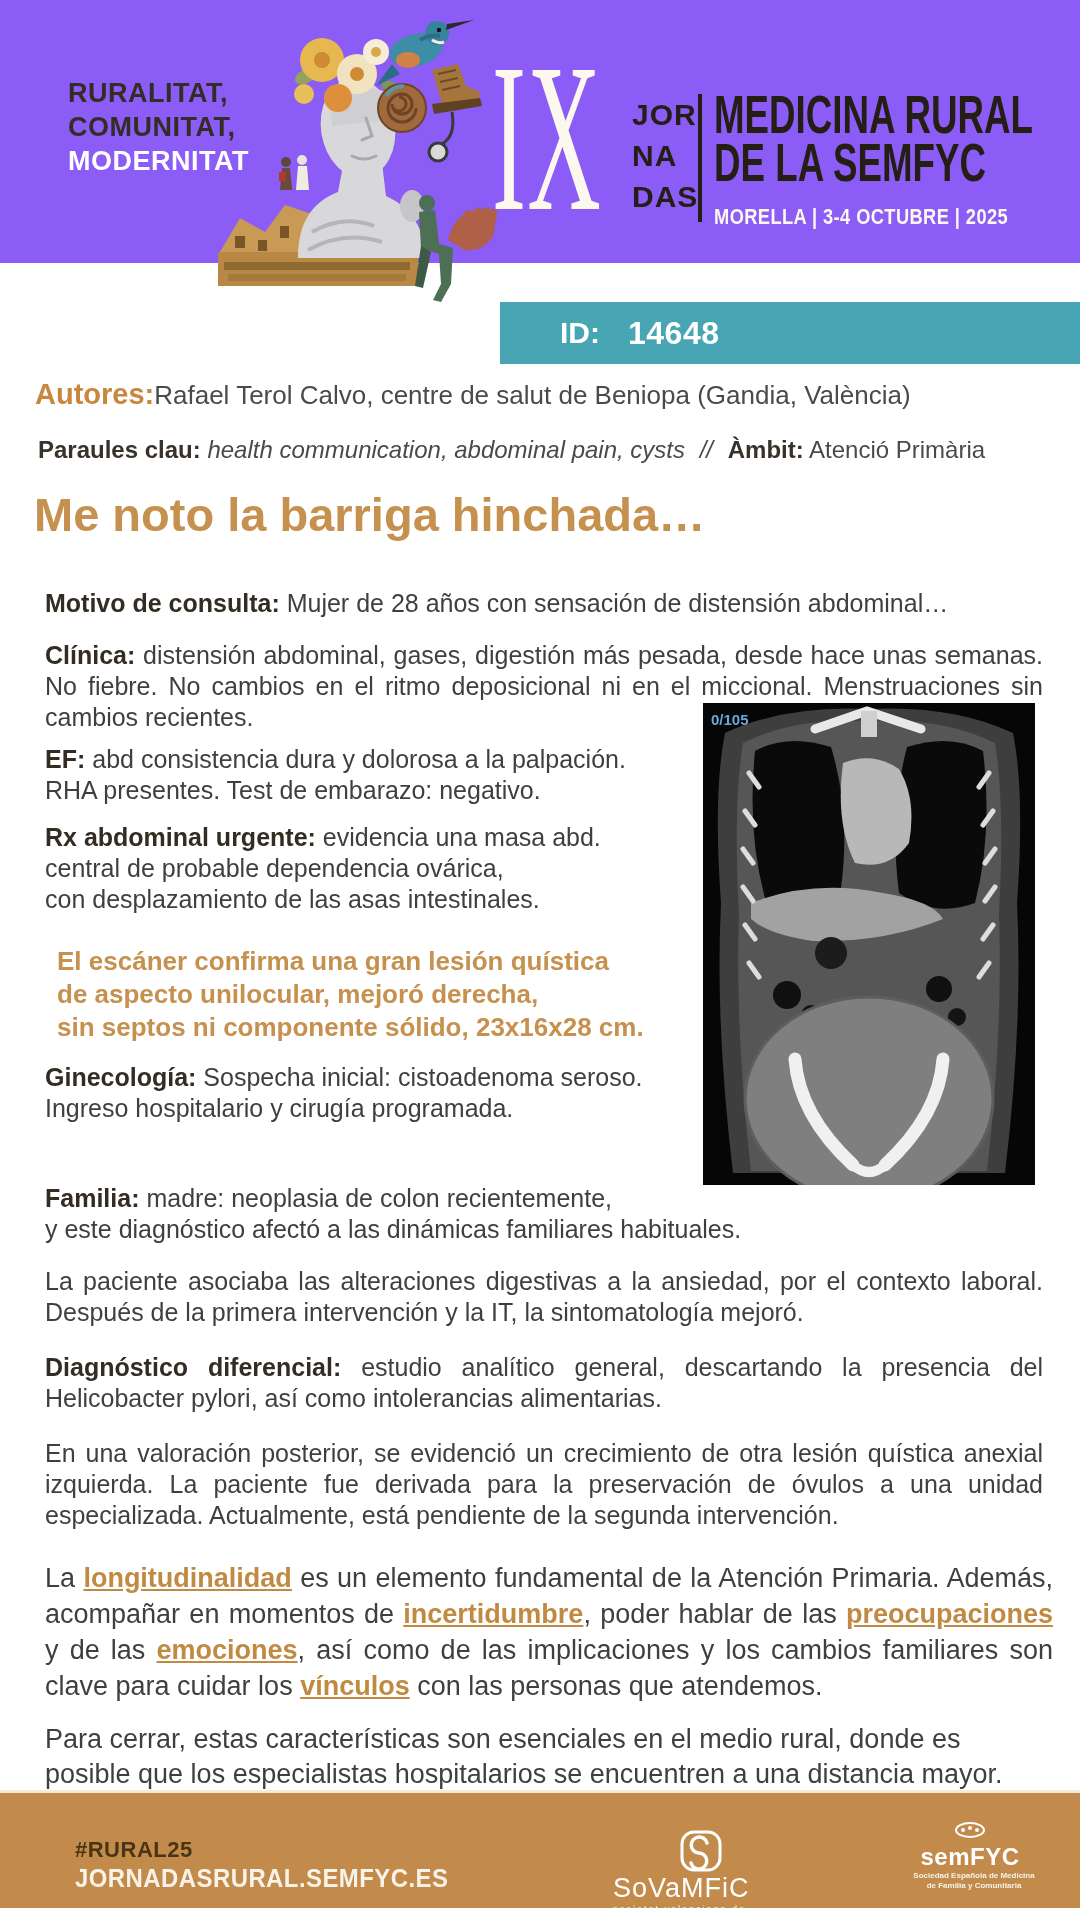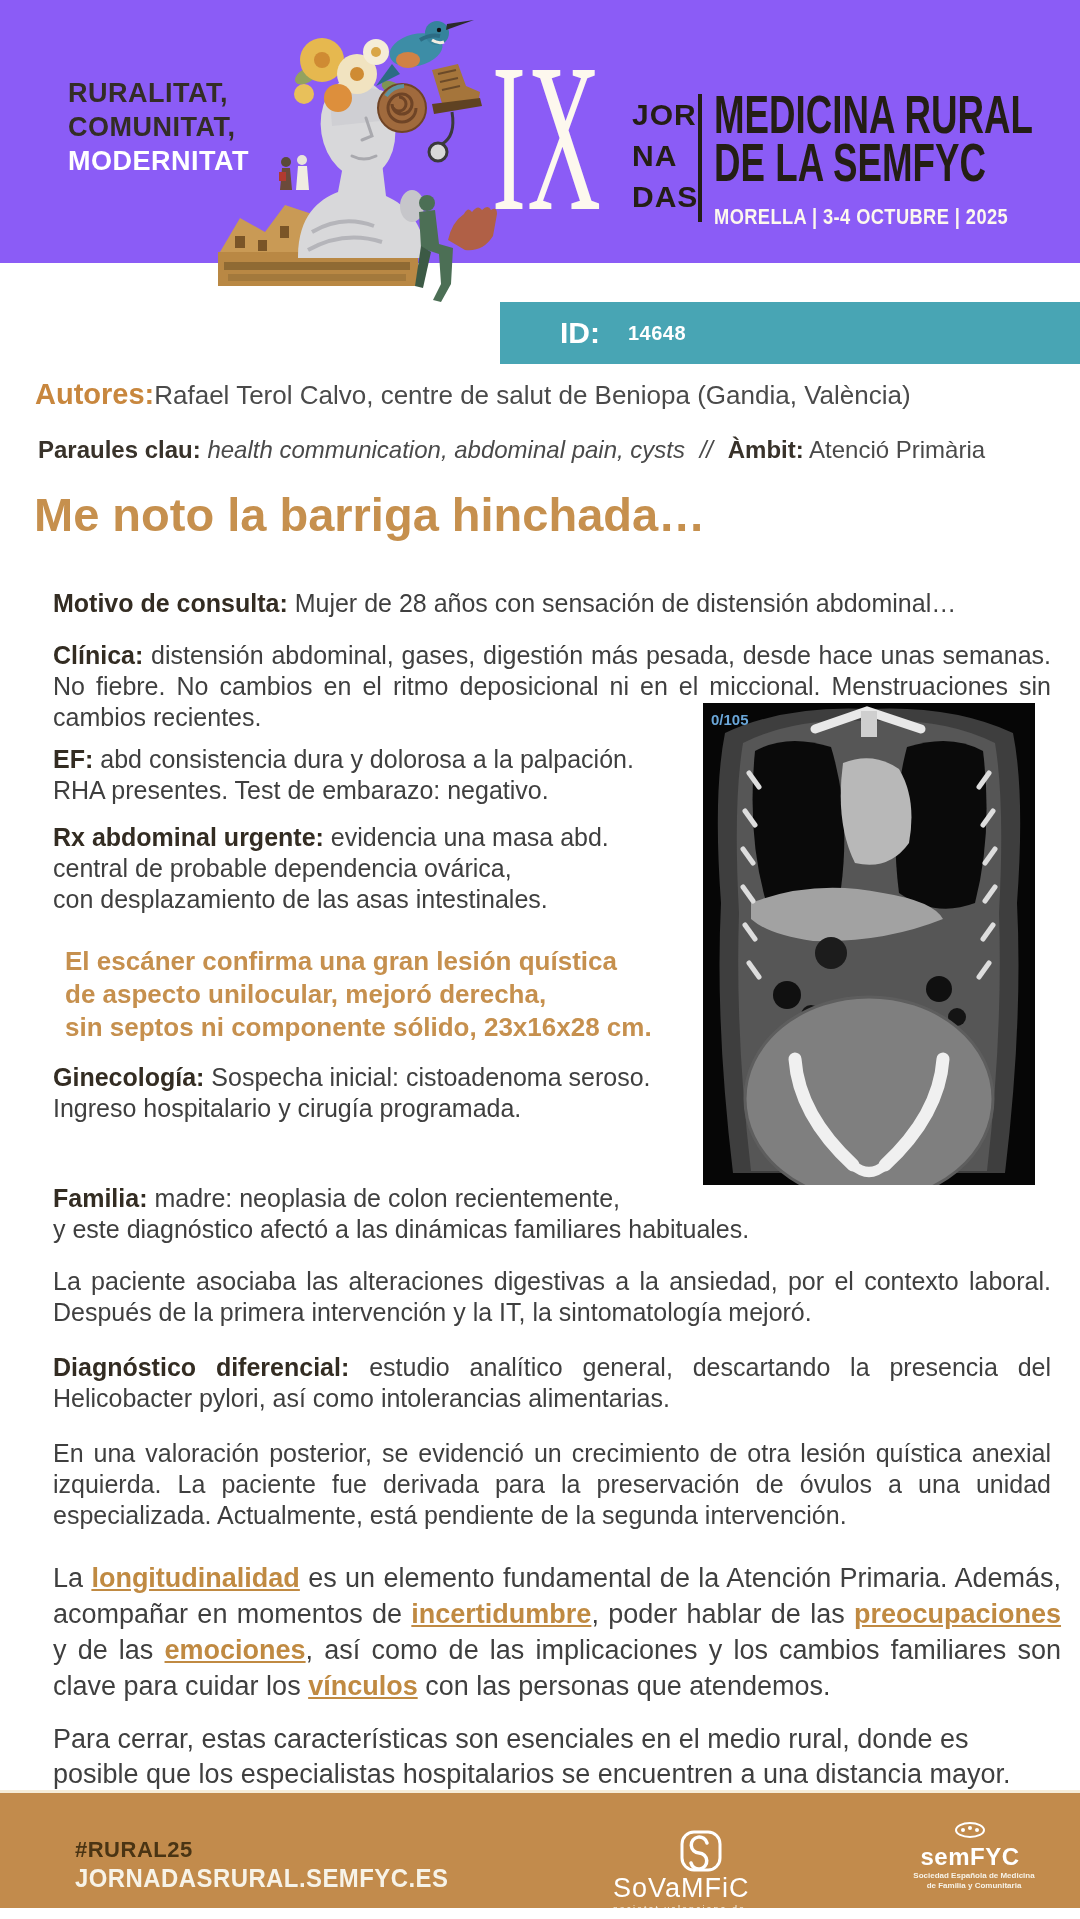--- a/index.html
+++ b/index.html
@@ -27,32 +27,32 @@
   .logo-subtitle{
     position:absolute;left:222px;top:146px;font-weight:bold;font-size:22px;color:#fdf8ee;
     transform:scaleX(0.83);transform-origin:left top;white-space:nowrap;letter-spacing:.5px;
   }
   
   .id-banner{
     position:absolute;left:500px;top:302px;width:580px;height:62px;background:#48a5b4;
     display:flex;align-items:center;color:#ffffff;font-weight:bold;padding-left:20px;
   }
   .id-banner .id-label{margin-left:40px;font-size:30px;}
-  .id-banner .id-value{margin-left:28px;font-size:20px;letter-spacing:.5px;}
+  .id-banner .id-value{margin-left:28px;font-size:32px;letter-spacing:.5px;}
   
   .autores-line{position:absolute;left:35px;top:378px;font-size:26px;color:#4a4a4a;}
   .autores-label{color:#c8873e;font-weight:bold;font-size:29px;}
   .paraules-line{position:absolute;left:38px;top:436px;font-size:24px;color:#4a4a4a;}
   .meta-bold{font-weight:bold;color:#38322a;}
   .italic{font-style:italic;}
   .sep{font-style:italic;color:#4a4a4a;padding:0 8px;}
   
   .poster-title{position:absolute;left:34px;top:487px;font-size:47px;font-weight:bold;color:#c6904e;letter-spacing:0;}
   
-  .para{position:absolute;font-size:25px;line-height:31px;color:#3f3f3f;margin-left:8px;}
+  .para{position:absolute;font-size:25px;line-height:31px;color:#3f3f3f;}
   .para b, .para .lbl{font-weight:bold;color:#332c22;}
   .just{text-align:justify;}
   .block{display:block;}
   .p-motivo{left:45px;top:588px;width:1000px;}
   .p-clinica{left:45px;top:640px;width:998px;}
   .p-ef{left:45px;top:744px;width:640px;}
   .p-rx{left:45px;top:822px;width:640px;}
   .p-escaner{left:57px;top:945px;width:620px;font-weight:bold;color:#c6904e;font-size:26px;line-height:33px;}
   .p-gineco{left:45px;top:1062px;width:640px;}
   .p-familia{left:45px;top:1183px;width:1000px;}

